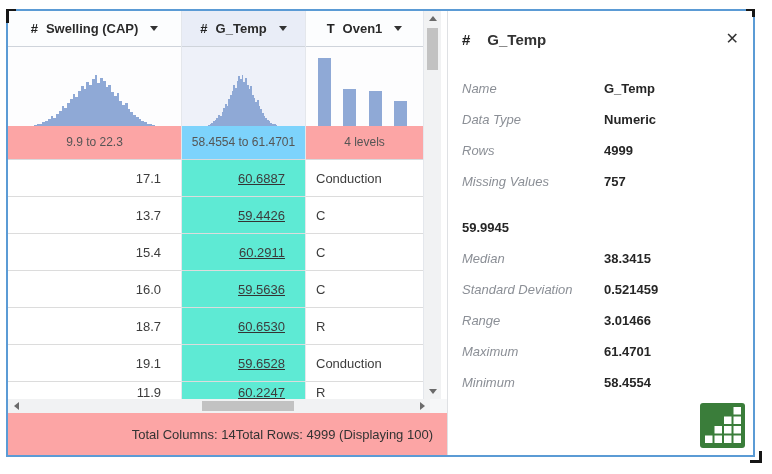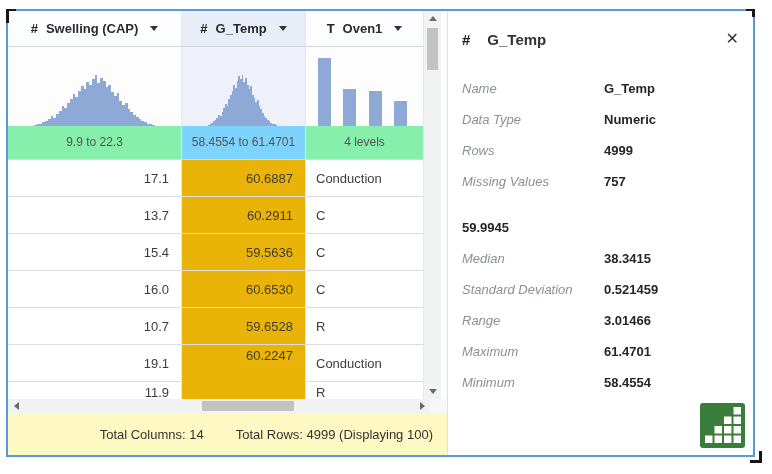--- a/index.html
+++ b/index.html
@@ -27,48 +27,48 @@
   .col.selected .col-header{background:#e9edf7;}
   .cicon{font-weight:bold;font-size:13px;color:#222;}
   .caret{width:0;height:0;border-left:4px solid transparent;border-right:4px solid transparent;
          border-top:5px solid #333;margin-left:4px;}
   .col-hist{height:80px;display:flex;align-items:flex-end;padding:8px 26px 0 26px;box-sizing:border-box;background:#fdfdfe;}
   .col.selected .col-hist{background:#eef1f9;}
   .col-hist .bar{flex:1 1 auto;}
   .col-hist.cat{padding:8px 16px 0 12px;justify-content:space-between;}
   .col-hist.cat .bar{flex:0 0 13px;}
   .col-range{height:33px;line-height:33px;text-align:center;font-size:12px;color:#555;
-             background:#86efac;border-bottom:1px solid #d8dadd;}
+             background:#fca5a5;border-bottom:1px solid #d8dadd;}
   .col.selected .col-range{background:#7dd3fc;}
   .cells{height:240px;overflow:hidden;background:#fff;}
-  .col.selected .cells{background:#eab308;}
+  .col.selected .cells{background:#5eead4;text-decoration:underline;}
   .cell{height:37px;line-height:37px;box-sizing:border-box;border-bottom:1px solid #dcdcdc;
         font-size:13px;color:#3d3d3d;white-space:nowrap;overflow:hidden;}
-  .cell.num{text-align:right;padding-right:12px;}
+  .cell.num{text-align:right;padding-right:20px;}
   .cell.txt{text-align:left;padding-left:10px;}
   .cell.partial{height:18px;line-height:22px;border-bottom:none;}
 
   
   .vscroll{width:17px;background:#f1f2f3;display:flex;flex-direction:column;position:relative;}
   .varrow{height:15px;display:flex;align-items:center;justify-content:center;}
   .vtrack{flex:1;position:relative;}
   .vthumb{position:absolute;left:3px;right:3px;top:2px;height:42px;background:#c2c2c2;}
   .hscroll{height:14px;display:flex;align-items:stretch;}
   .harrow{width:16px;background:#f1f2f3;display:flex;align-items:center;justify-content:center;}
   .htrack{flex:1;background:#f1f2f3;position:relative;}
   .hthumb{position:absolute;top:2px;bottom:2px;left:178px;width:92px;background:#c2c2c2;}
   .hcorner{width:17px;background:#f6f7f8;}
   .tri{width:0;height:0;display:block;}
   .tri-up{border-left:4px solid transparent;border-right:4px solid transparent;border-bottom:5px solid #6a6a6a;}
   .tri-down{border-left:4px solid transparent;border-right:4px solid transparent;border-top:5px solid #6a6a6a;}
   .tri-left{border-top:4px solid transparent;border-bottom:4px solid transparent;border-right:5px solid #6a6a6a;}
   .tri-right{border-top:4px solid transparent;border-bottom:4px solid transparent;border-left:5px solid #6a6a6a;}
 
-  .footer{flex:1;display:flex;align-items:center;justify-content:flex-end;gap:32px;
-          padding-right:14px;font-size:13px;color:#333;background:#fef9c3;}
+  .footer{flex:1;display:flex;align-items:center;justify-content:flex-end;
+          padding-right:14px;font-size:13px;color:#333;background:#fca5a5;}
 
   
   .panel{flex:1;border-left:1px solid #dfe1e4;position:relative;background:#fff;
          padding:16px 8px 0 14px;box-sizing:border-box;}
   .panel-header{display:flex;align-items:center;height:24px;margin-bottom:22px;}
   .panel-hash{font-size:15px;font-weight:bold;color:#222;margin-right:17px;}
   .panel-title{font-size:15px;font-weight:bold;color:#333;}
   .panel-close{margin-left:auto;margin-right:6px;font-size:16px;color:#333;cursor:pointer;line-height:1;}
   .stat-group{margin-bottom:15px;}
   .stat-row{display:flex;align-items:center;height:31px;font-size:13px;}
@@ -136,21 +136,21 @@
                 <div class="bar" style="height: 4%; background: rgb(143, 169, 214);"></div>
                 <div class="bar" style="height: 3%; background: rgb(143, 169, 214);"></div>
                 <div class="bar" style="height: 2%; background: rgb(143, 169, 214);"></div>
               </div>
               <div class="col-range">9.9 to 22.3</div>
               <div class="cells">
                 <div class="cell num">17.1</div>
                 <div class="cell num">13.7</div>
                 <div class="cell num">15.4</div>
                 <div class="cell num">16.0</div>
-                <div class="cell num">10.7</div>
+                <div class="cell num">18.7</div>
                 <div class="cell num">19.1</div>
                 <div class="cell num partial">11.9</div>
               </div>
             </div>
             <div class="col c1 selected">
               <div class="col-header">
                 <span class="cicon">#</span>
                 <span>G_Temp</span>
                 <i class="caret"></i>
               </div>
@@ -194,20 +194,21 @@
                 <div class="bar" style="height: 7%; background: rgb(143, 169, 214);"></div>
                 <div class="bar" style="height: 5%; background: rgb(143, 169, 214);"></div>
                 <div class="bar" style="height: 4%; background: rgb(143, 169, 214);"></div>
                 <div class="bar" style="height: 3%; background: rgb(143, 169, 214);"></div>
                 <div class="bar" style="height: 2%; background: rgb(143, 169, 214);"></div>
                 <div class="bar" style="height: 1%; background: rgb(143, 169, 214);"></div>
               </div>
               <div class="col-range">58.4554 to 61.4701</div>
               <div class="cells">
                 <div class="cell num">60.6887</div>
+                <div class="cell num">59.4426</div>
                 <div class="cell num">60.2911</div>
                 <div class="cell num">59.5636</div>
                 <div class="cell num">60.6530</div>
                 <div class="cell num">59.6528</div>
                 <div class="cell num partial">60.2247</div>
               </div>
             </div>
             <div class="col c2">
               <div class="col-header">
                 <span class="cicon">T</span>

